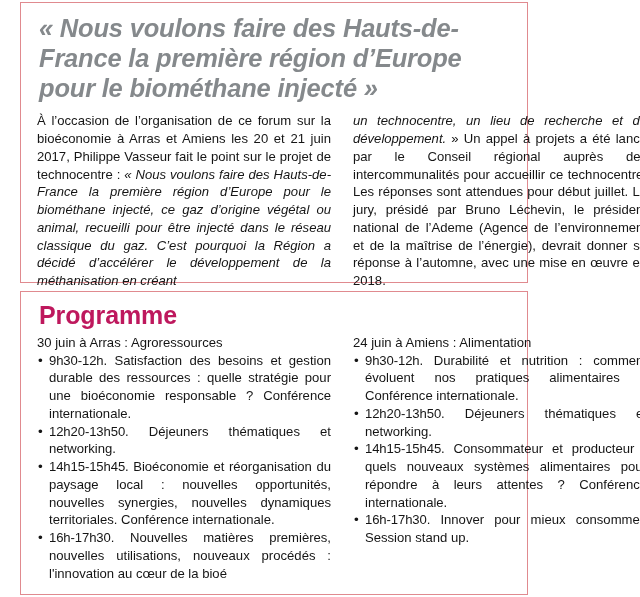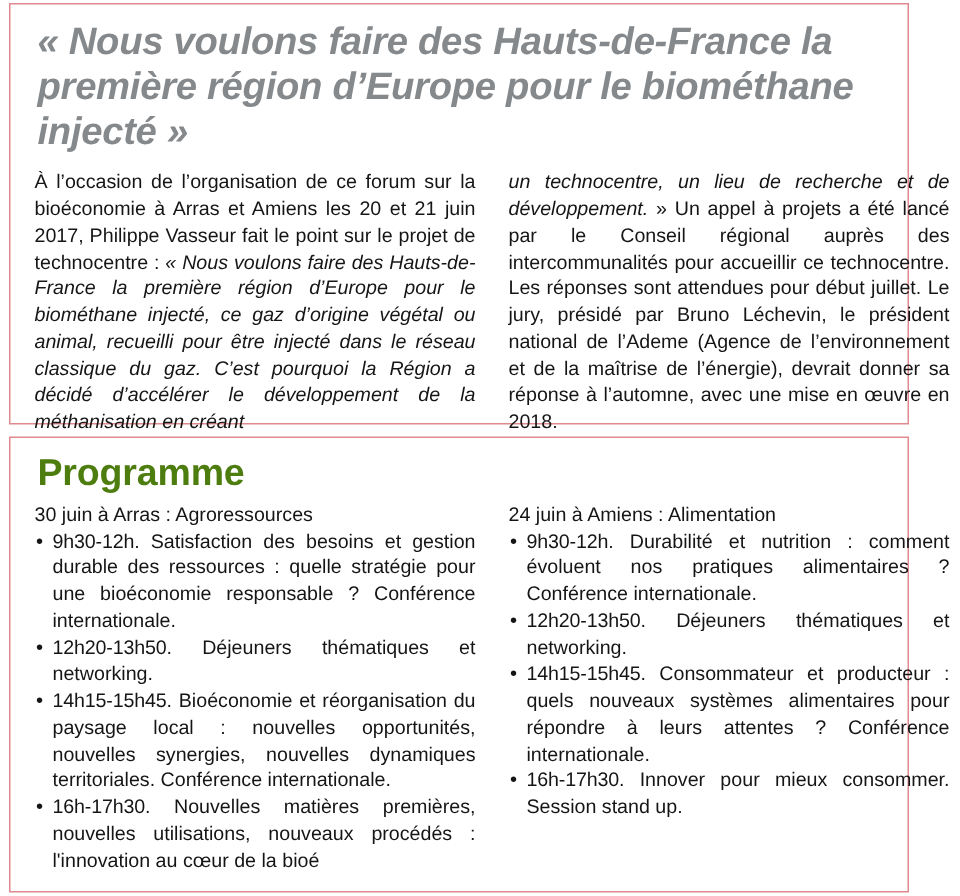--- a/index.html
+++ b/index.html
@@ -21,23 +21,23 @@
     position: relative;
     box-sizing: border-box;
   }
 
   
   .box {
     box-sizing: border-box;
     border: 1.5px solid #e08a8f;
     background: #ffffff;
     position: absolute;
-    left: 6px;
+    left: 20px;
     right: 2px;
-    width: 600px;
+    width: 508px;
   }
   #intro-box  { top: 2px;   height: 281px; }
   #prog-box   { top: 291px; height: 304px; }
 
   .box-inner {
     padding: 0 14px;
     box-sizing: border-box;
     height: 100%;
   }
 
@@ -142,21 +142,21 @@
           <p class="body-text"><span class="q">un technocentre, un lieu de recherche et de développement.</span><span> » Un appel à projets a été lancé par le Conseil régional auprès des intercommunalités pour accueillir ce technocentre. Les réponses sont attendues pour début juillet. Le jury, présidé par Bruno Léchevin, le président national de l’Ademe (Agence de l’environnement et de la maîtrise de l’énergie), devrait donner sa réponse à l’automne, avec une mise en œuvre en 2018.</span></p>
         </div>
 
       </div>
     </div>
   </section>
 
   <section class="box" id="prog-box" style="border-color: rgb(224, 138, 143);">
     <div class="box-inner">
 
-      <h2 class="section-title" style="color: #4d7c0f;">Programme</h2>
+      <h2 class="section-title" style="color: #be185d;">Programme</h2>
 
       <div class="cols">
 
         <div class="col">
           <p class="day-label">30 juin à Arras : Agroressources</p>
 
           <ul class="sched">
             <li><b>9h30-12h.</b><span> Satisfaction des besoins et gestion durable des ressources : quelle stratégie pour une bioéconomie responsable ? Conférence internationale.</span></li>
             <li><b>12h20-13h50.</b><span> Déjeuners thématiques et networking.</span></li>
             <li><b>14h15-15h45.</b><span> Bioéconomie et réorganisation du paysage local : nouvelles opportunités, nouvelles synergies, nouvelles dynamiques territoriales. Conférence internationale.</span></li>

